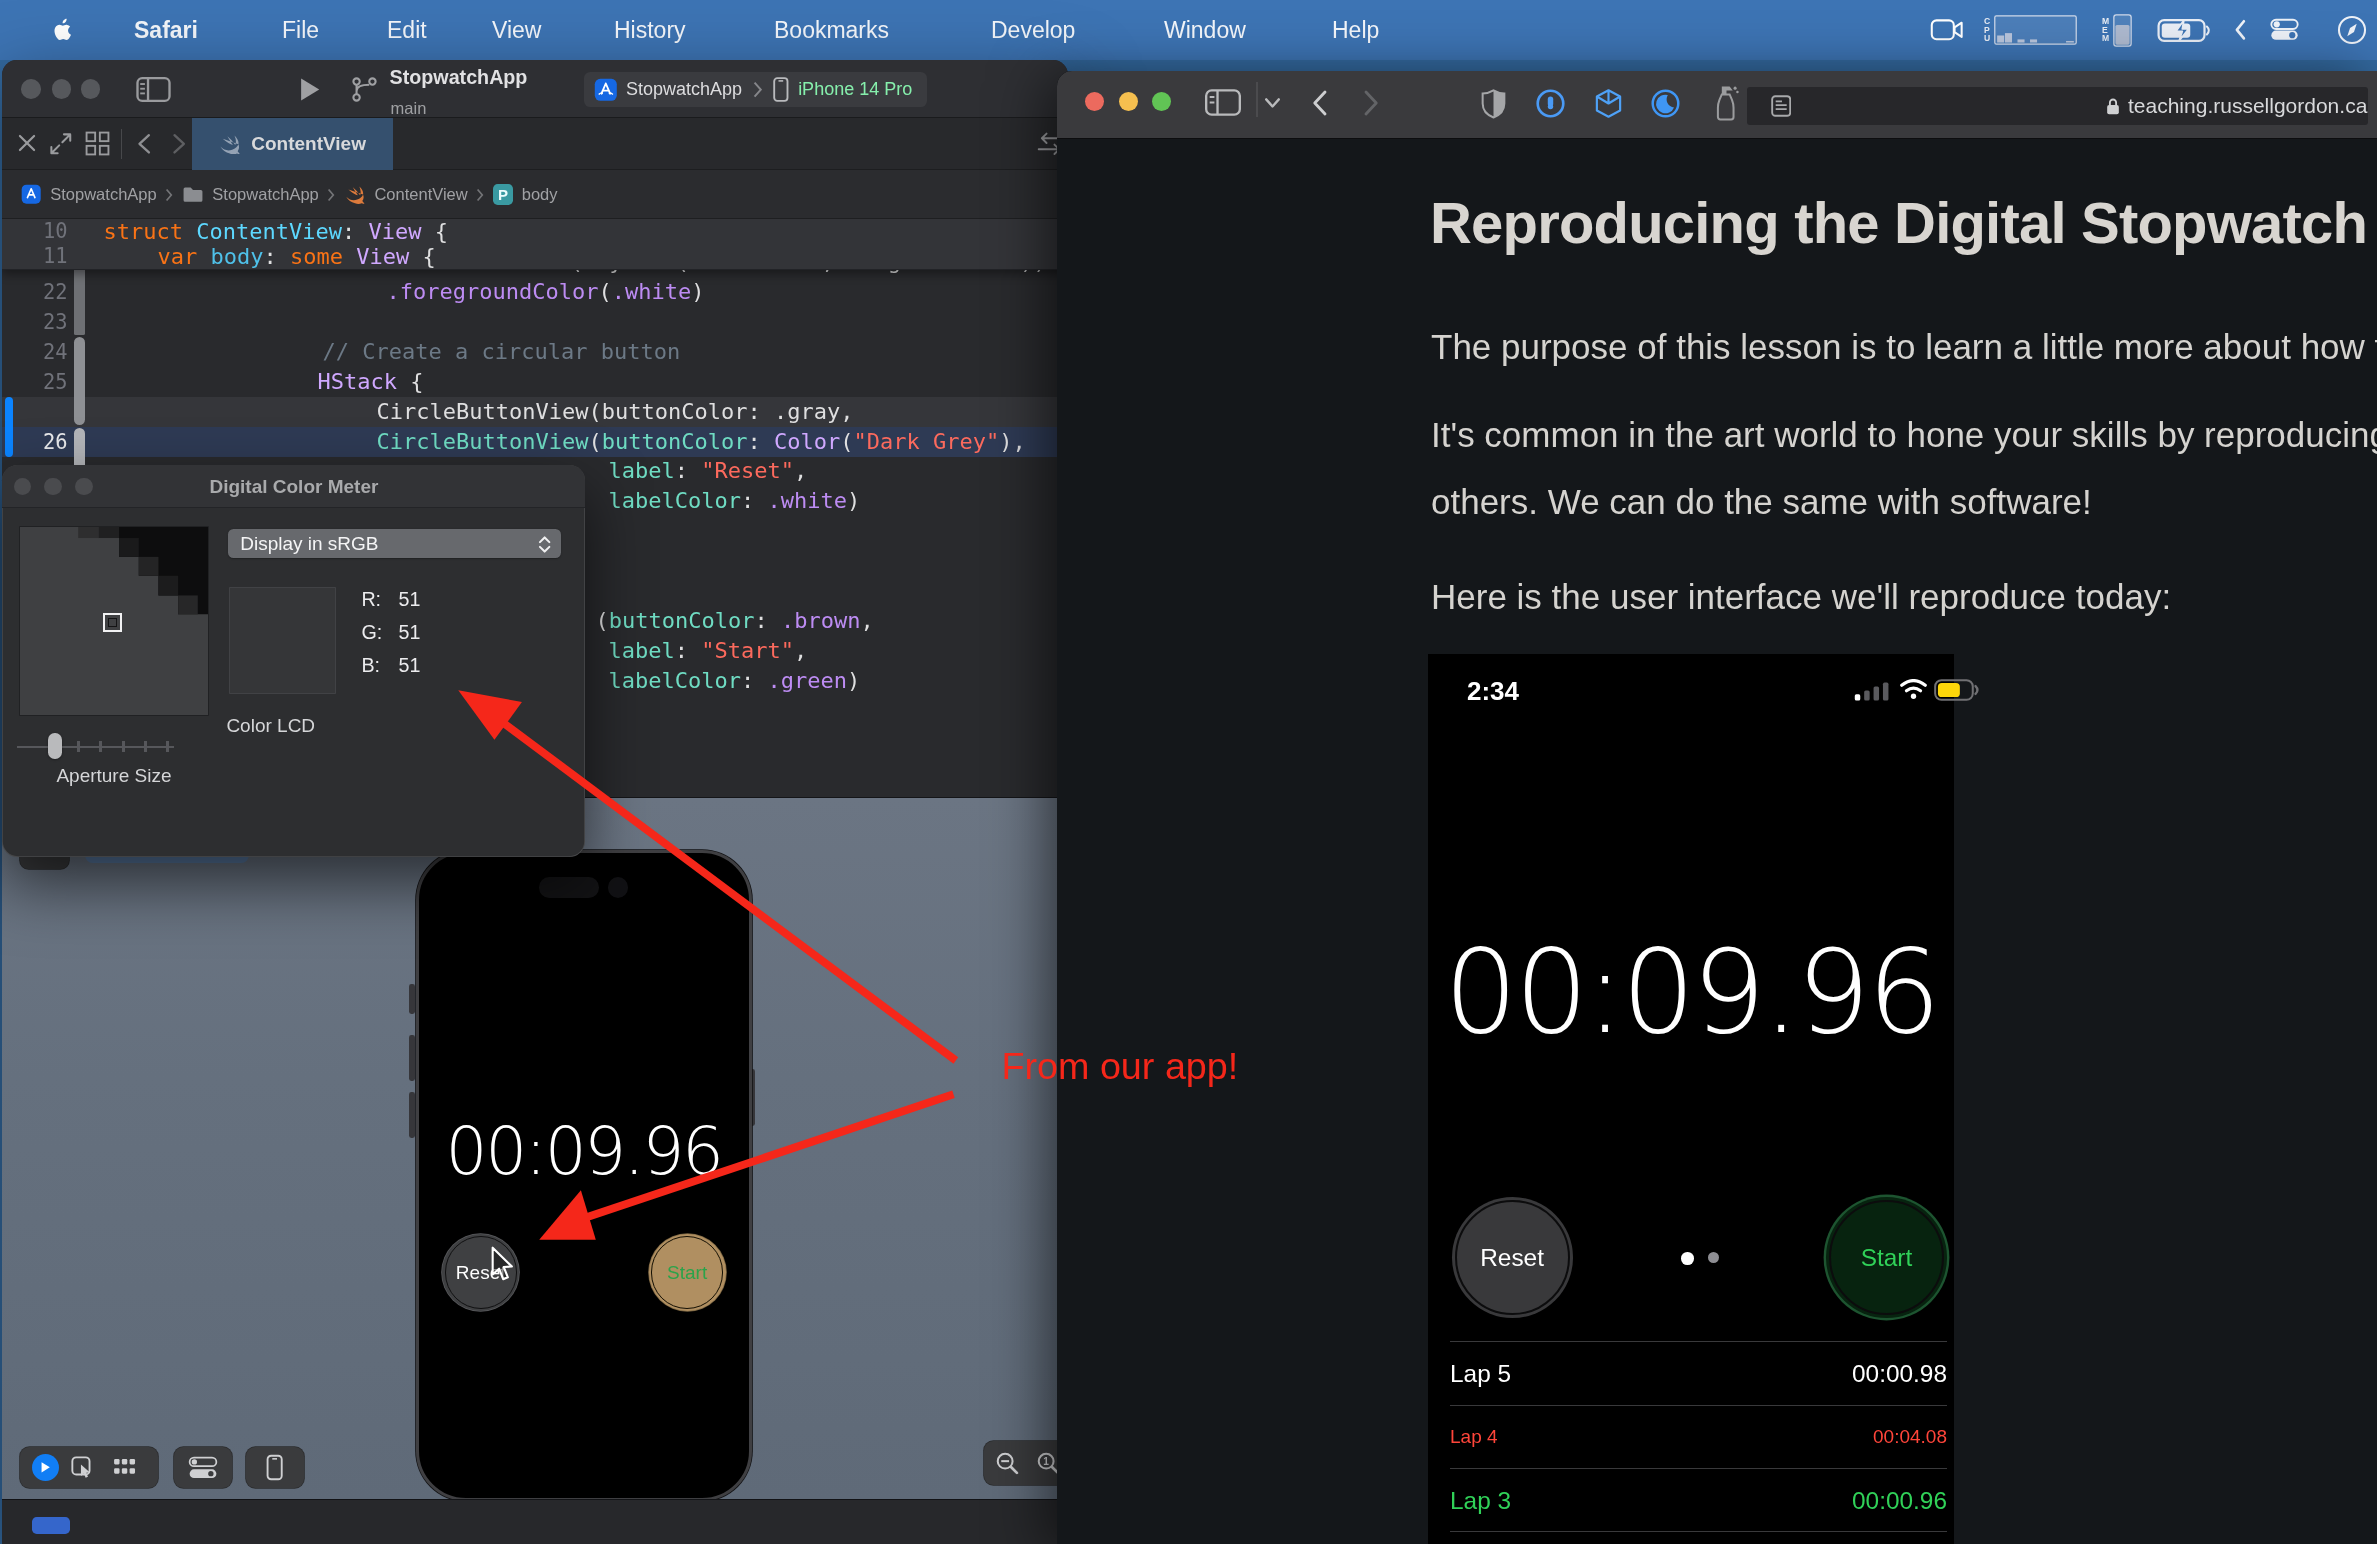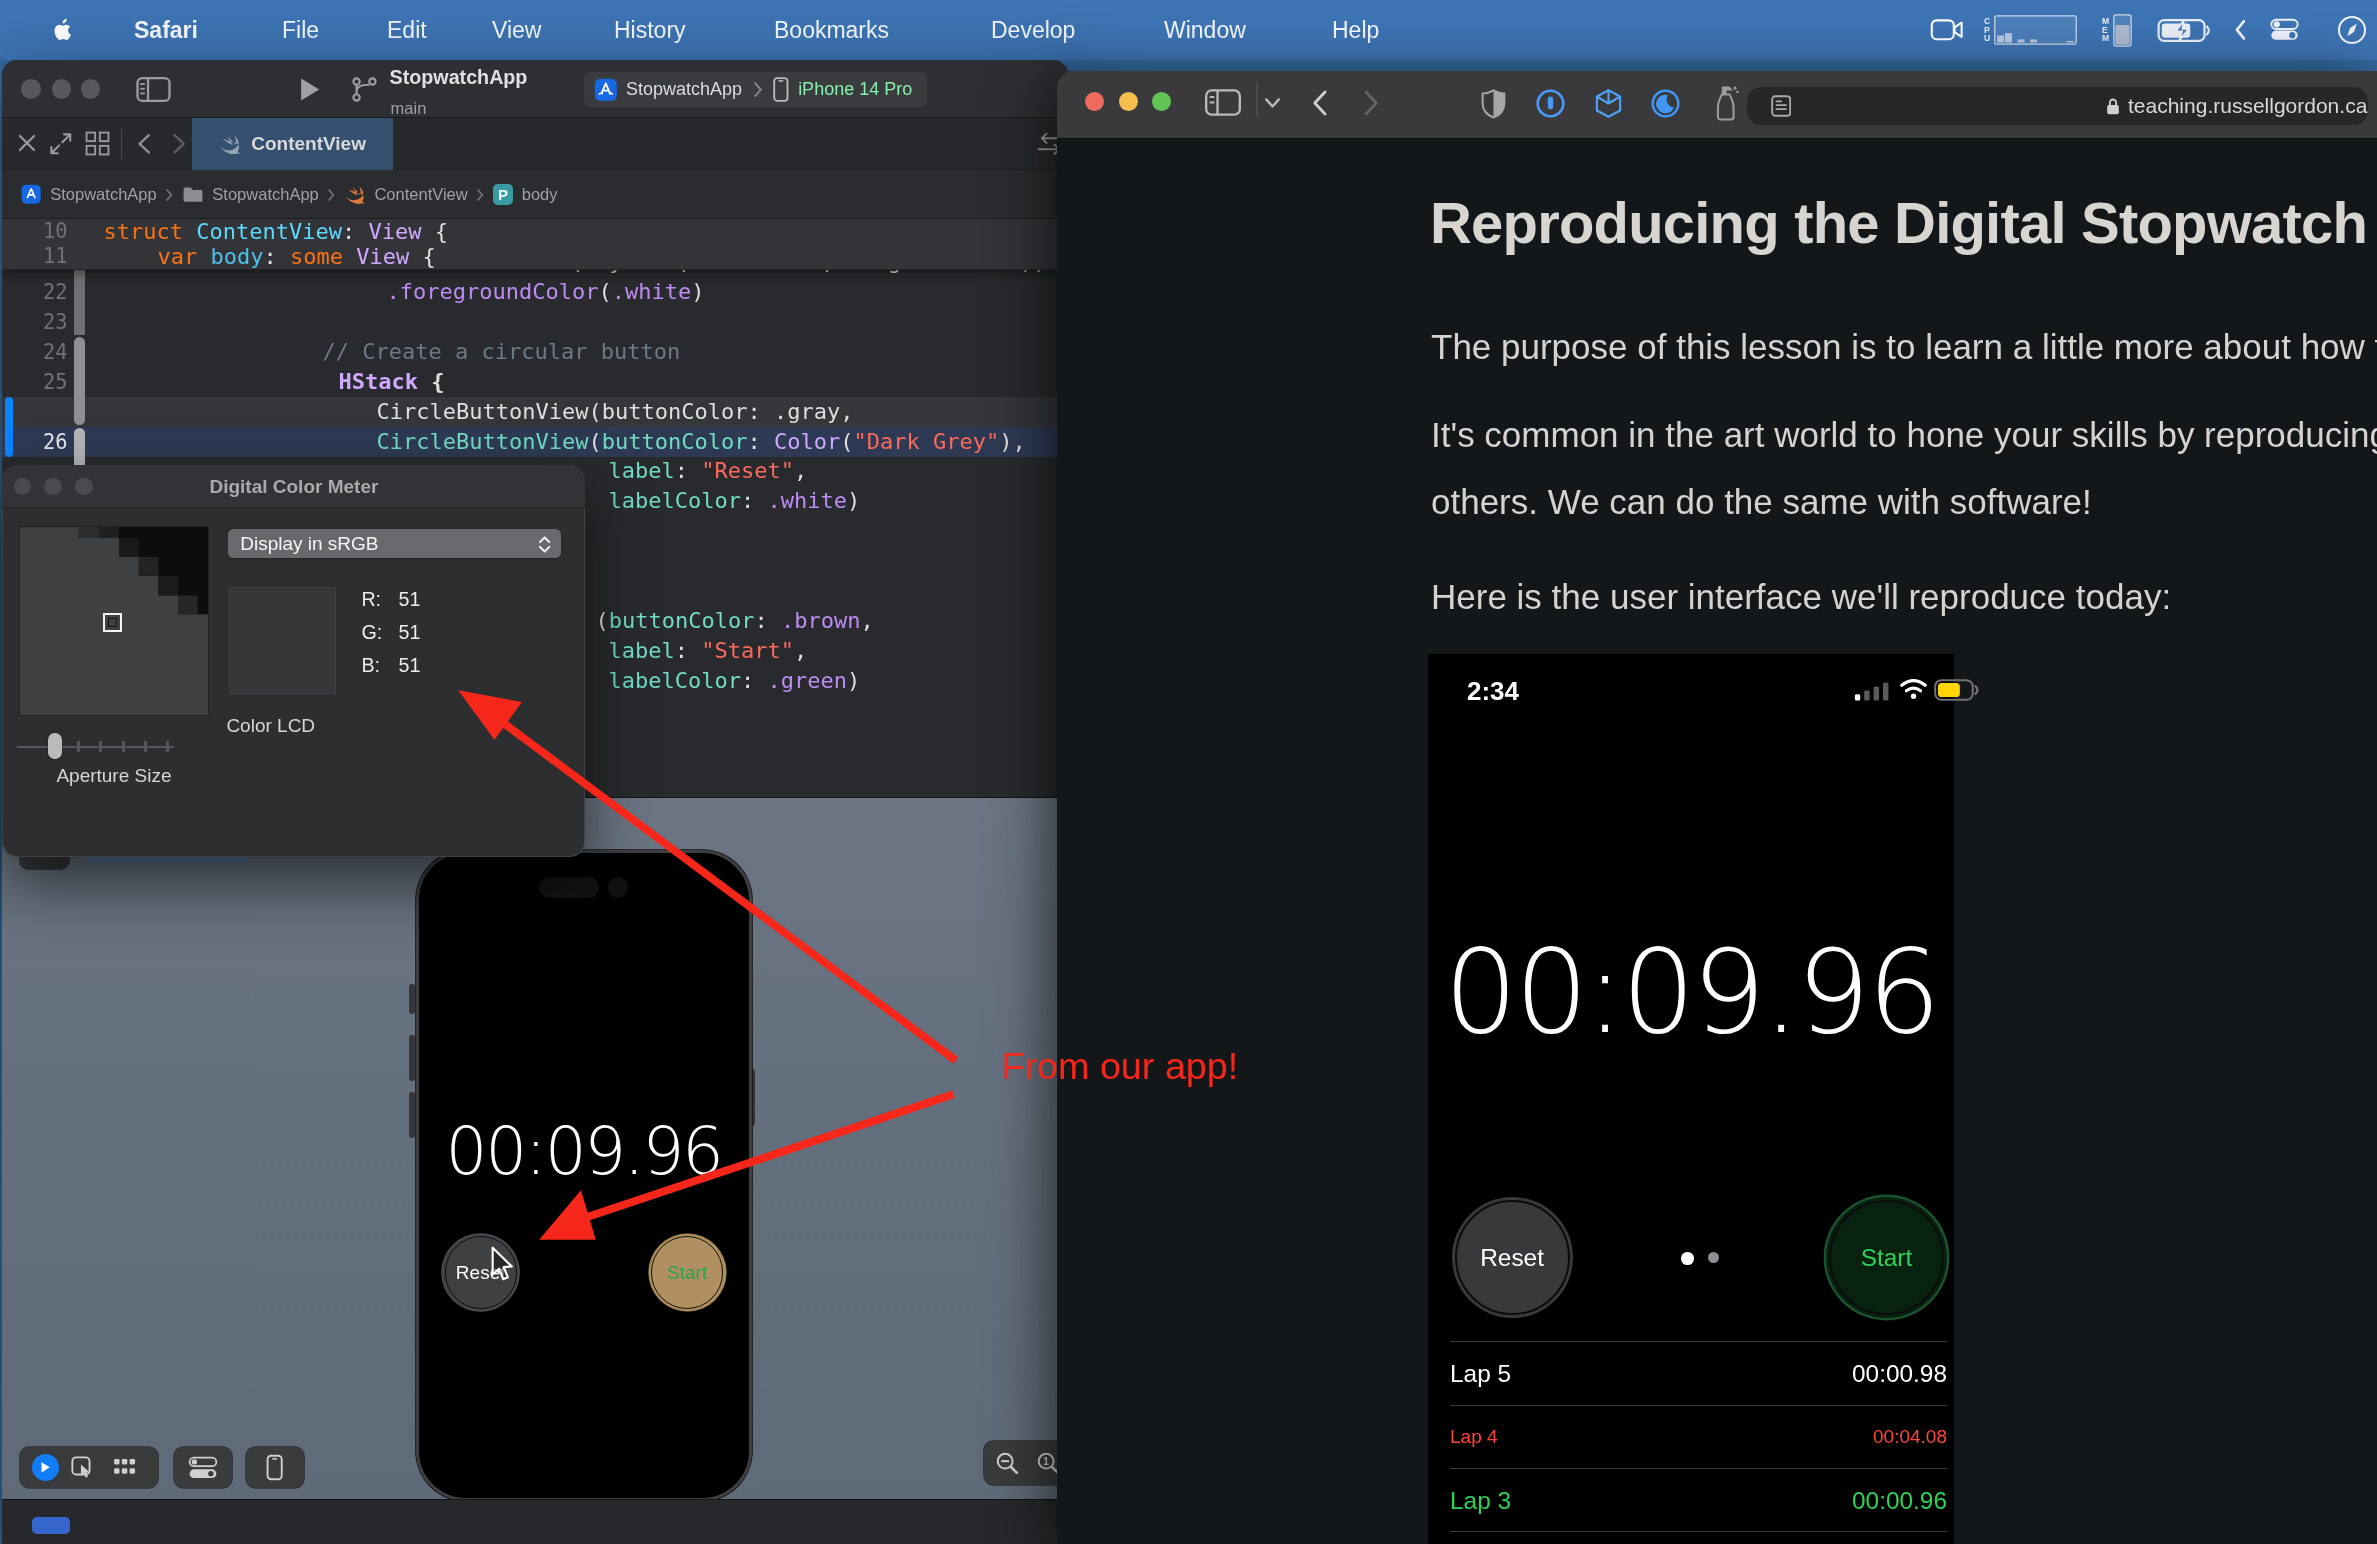--- a/index.html
+++ b/index.html
@@ -247,21 +247,21 @@
       <div class="abs" style="left:72px;top:209px;width:11.8px;height:97px;background:#b3b5b9;border-radius:6.3px"></div>
       <div id="xc-code">
           <div class="xc-line codefont" style="left: 502px; top: 28px;"><span class="c-prop">.font</span><span class="c-plain">(.system(size: 64.0, weight: .thin))</span></div>
           <div class="lnum" style="left: 0px; top: 58px;">22</div>
           <div class="xc-line codefont" style="left: 385px; top: 58px;"><span class="c-prop">.foregroundColor</span><span class="c-plain">(</span><span class="c-prop">.white</span><span class="c-plain">)</span></div>
           <div class="lnum" style="left: 0px; top: 88px;">23</div>
           <div class="xc-line codefont" style="left: 385px; top: 88px;"></div>
           <div class="lnum" style="left: 0px; top: 118px;">24</div>
           <div class="xc-line codefont" style="left: 321px; top: 118px;"><span class="c-com">// Create a circular button</span></div>
           <div class="lnum" style="left: 0px; top: 148px;">25</div>
-          <div class="xc-line codefont" style="left: 337px; top: 148px; font-weight: bold;"><span class="c-type">HStack</span><span class="c-plain"> {</span></div>
+          <div class="xc-line codefont" style="left: 316px; top: 148px;"><span class="c-type">HStack</span><span class="c-plain"> {</span></div>
           <div class="xc-line codefont" style="left: 375px; top: 178px;"><span class="c-plain">CircleButtonView(buttonColor: .gray,</span></div>
           <div class="lnum" style="left: 0px; top: 208px; color: rgb(232, 233, 235);">26</div>
           <div class="xc-line codefont" style="left: 375px; top: 208px;"><span class="c-proj">CircleButtonView</span><span class="c-plain">(</span><span class="c-proj">buttonColor</span><span class="c-plain">: </span><span class="c-type">Color</span><span class="c-plain">(</span><span class="c-str">"Dark Grey"</span><span class="c-plain">),</span></div>
           <div class="xc-line codefont" style="left: 607px; top: 237px;"><span class="c-proj">label</span><span class="c-plain">: </span><span class="c-str">"Reset"</span><span class="c-plain">,</span></div>
           <div class="xc-line codefont" style="left: 607px; top: 267px;"><span class="c-proj">labelColor</span><span class="c-plain">: </span><span class="c-prop">.white</span><span class="c-plain">)</span></div>
           <div class="xc-line codefont" style="left: 594px; top: 387px;"><span class="c-plain">(</span><span class="c-proj">buttonColor</span><span class="c-plain">: </span><span class="c-prop">.brown</span><span class="c-plain">,</span></div>
           <div class="xc-line codefont" style="left: 607px; top: 417px;"><span class="c-proj">label</span><span class="c-plain">: </span><span class="c-str">"Start"</span><span class="c-plain">,</span></div>
           <div class="xc-line codefont" style="left: 607px; top: 447px;"><span class="c-proj">labelColor</span><span class="c-plain">: </span><span class="c-prop">.green</span><span class="c-plain">)</span></div>
         </div>
       <div class="abs" id="xc-sticky" style="left:0;top:0;width:100%;height:50px;background:#333438;box-shadow:0 4.7px 9.4px rgba(0,0,0,.4);border-bottom:0.8px solid #222327">
@@ -466,21 +466,21 @@
           </svg>
       </div>
       <div class="abs" style="left:657px;top:14px">
         <svg width="25" height="36" viewBox="0 0 32 46">
             <path d="M10 2 h10 l4 5 h-8 v5 h-6 z" fill="#9b9c9e"></path>
             <path d="M10 12 h10 l3 7 q2 5 2 10 v12 a3 3 0 0 1 -3 3 H8 a3 3 0 0 1 -3 -3 V29 q0 -5 2 -10 z" fill="none" stroke="#9b9c9e" stroke-width="2.6"></path>
             <circle cx="27" cy="4" r="2" fill="#9b9c9e"></circle>
             <circle cx="30" cy="9" r="1.6" fill="#9b9c9e"></circle>
           </svg>
       </div>
-      <div class="abs flex" style="left:690px;top:15.7px;width:621px;height:38px;background:#27272a;border-radius:14px">
+      <div class="abs flex" style="left:690px;top:15.7px;width:621px;height:38px;background:#27272a;border-radius:3px">
         <div class="abs" style="left:23.6px;top:7.9px">
           <svg width="20.4" height="22" viewBox="0 0 26 28">
               <rect x="1.5" y="1.5" width="23" height="25" rx="4" fill="none" stroke="#a8a9ab" stroke-width="2.4"></rect>
               <line x1="6" y1="8" x2="14" y2="8" stroke="#a8a9ab" stroke-width="2.2"></line>
               <line x1="6" y1="13" x2="20" y2="13" stroke="#a8a9ab" stroke-width="2.2"></line>
               <line x1="6" y1="18" x2="20" y2="18" stroke="#a8a9ab" stroke-width="2.2"></line>
             </svg>
         </div>
         <svg class="abs" style="left:359px;top:10.2px" width="14" height="19" viewBox="0 0 18 24">
             <rect x="1.5" y="10" width="15" height="12" rx="2.5" fill="#cfd0d2"></rect>

